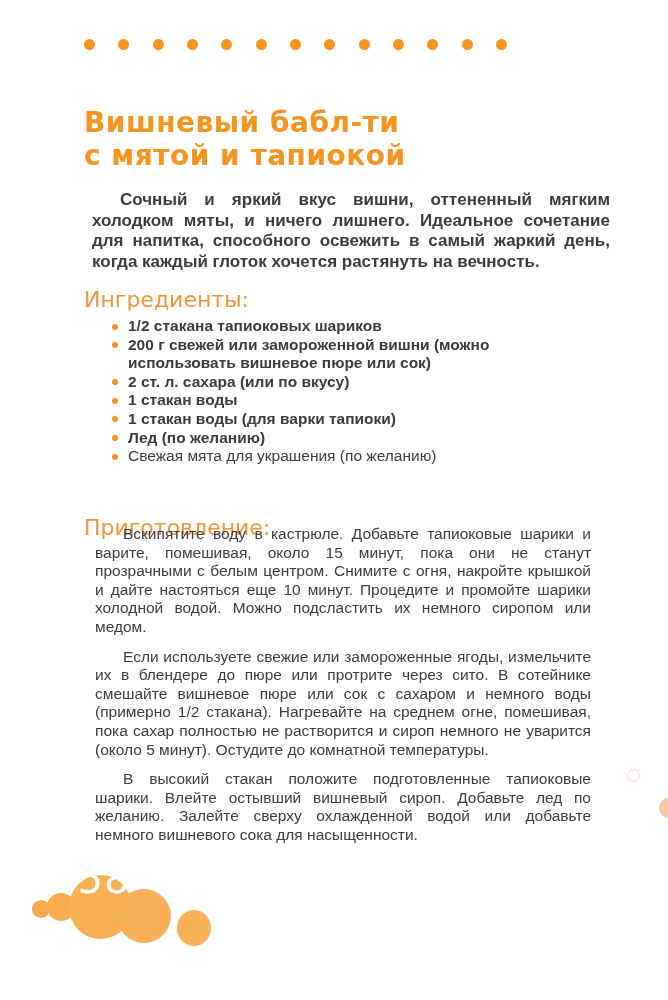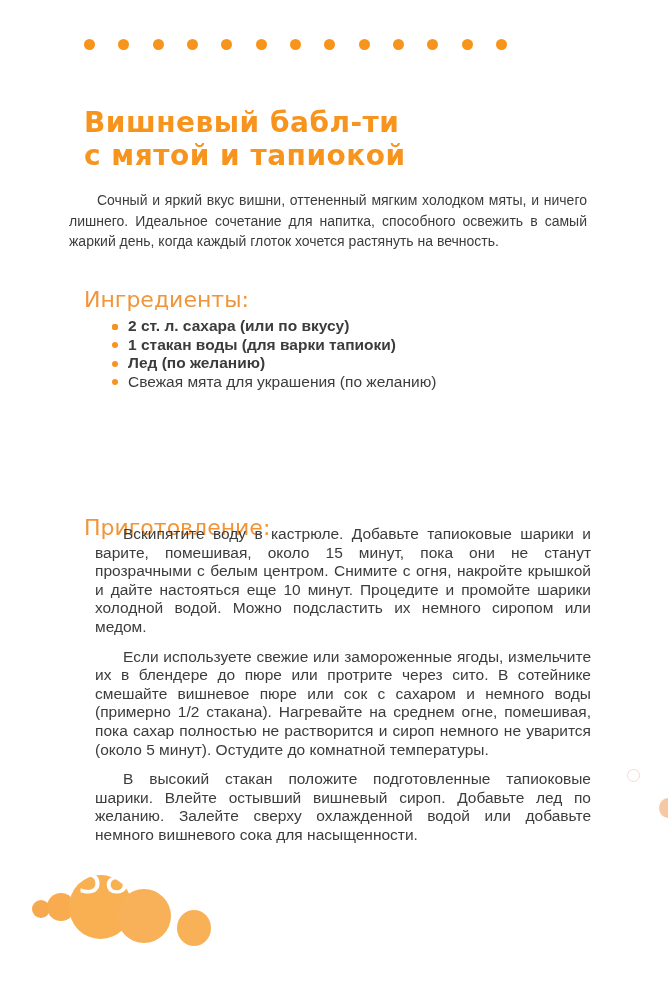--- a/index.html
+++ b/index.html
@@ -26,24 +26,25 @@
   .title {
     position: absolute; top: 106px; left: 84px; margin: 0;
     font-family: "DejaVu Sans", sans-serif;
     font-size: 28px; line-height: 33px; font-weight: 700;
     color: #F7941E; letter-spacing: 0.5px;
   }
   .title .tline { display: block; }
 
   
   .intro {
-    position: absolute; top: 190px; left: 69px; width: 518px; margin: 0;
-    font-size: 14px; line-height: 20.5px;
+    position: absolute; top: 190px; left: 92px; width: 518px; margin: 0;
+    font-size: 17px; line-height: 20.5px;
     text-align: justify; text-indent: 28px;
     color: #3c3c3c;
+    font-weight: bold;
   }
 
   
   .section-heading {
     position: absolute; left: 84px; margin: 0;
     font-family: "DejaVu Sans", sans-serif;
     font-size: 22px; line-height: 28px; font-weight: 400;
     color: #F0953A;
   }
   #ingredients-heading { top: 286px; }
@@ -122,27 +123,33 @@
     <span class="tline">с мятой и тапиокой</span>
   </h1>
 
   <p class="intro">Сочный и яркий вкус вишни, оттененный мягким холодком мяты, и ничего лишнего. Идеальное сочетание для напитка, способного освежить в самый жаркий день, когда каждый глоток хочется растянуть на вечность.</p>
 
   <h2 class="section-heading" id="ingredients-heading">Ингредиенты:</h2>
 
   <ul class="ingredients">
     <li>
       <span class="bullet"></span>
+      <span>1/2 стакана тапиоковых шариков</span>
     </li>
     <li>
       <span class="bullet"></span>
+      <span>200 г свежей или замороженной вишни (можно использовать вишневое пюре или сок)</span>
     </li>
     <li>
       <span class="bullet"></span>
       <span>2 ст. л. сахара (или по вкусу)</span>
+    </li>
+    <li>
+      <span class="bullet"></span>
+      <span>1 стакан воды</span>
     </li>
     <li>
       <span class="bullet"></span>
       <span>1 стакан воды (для варки тапиоки)</span>
     </li>
     <li>
       <span class="bullet"></span>
       <span>Лед (по желанию)</span>
     </li>
     <li>

